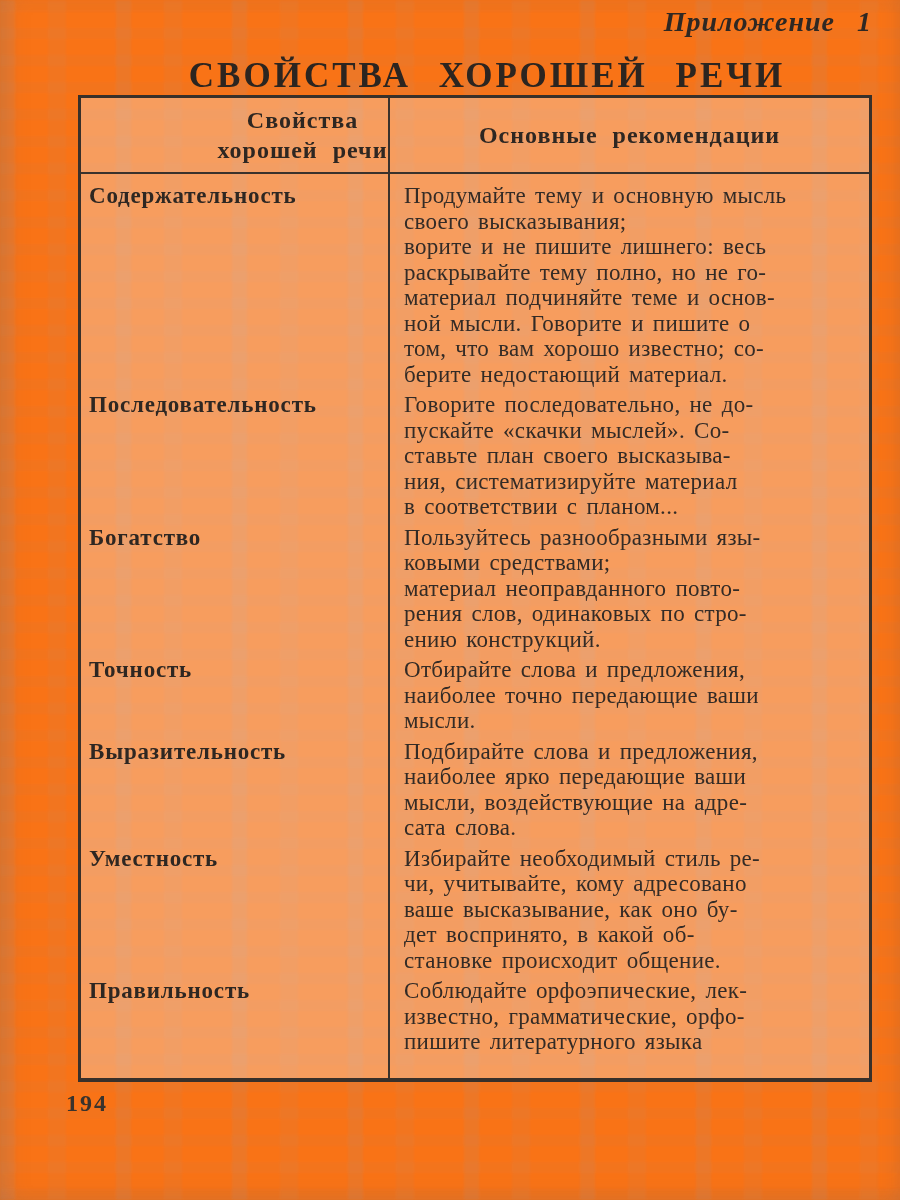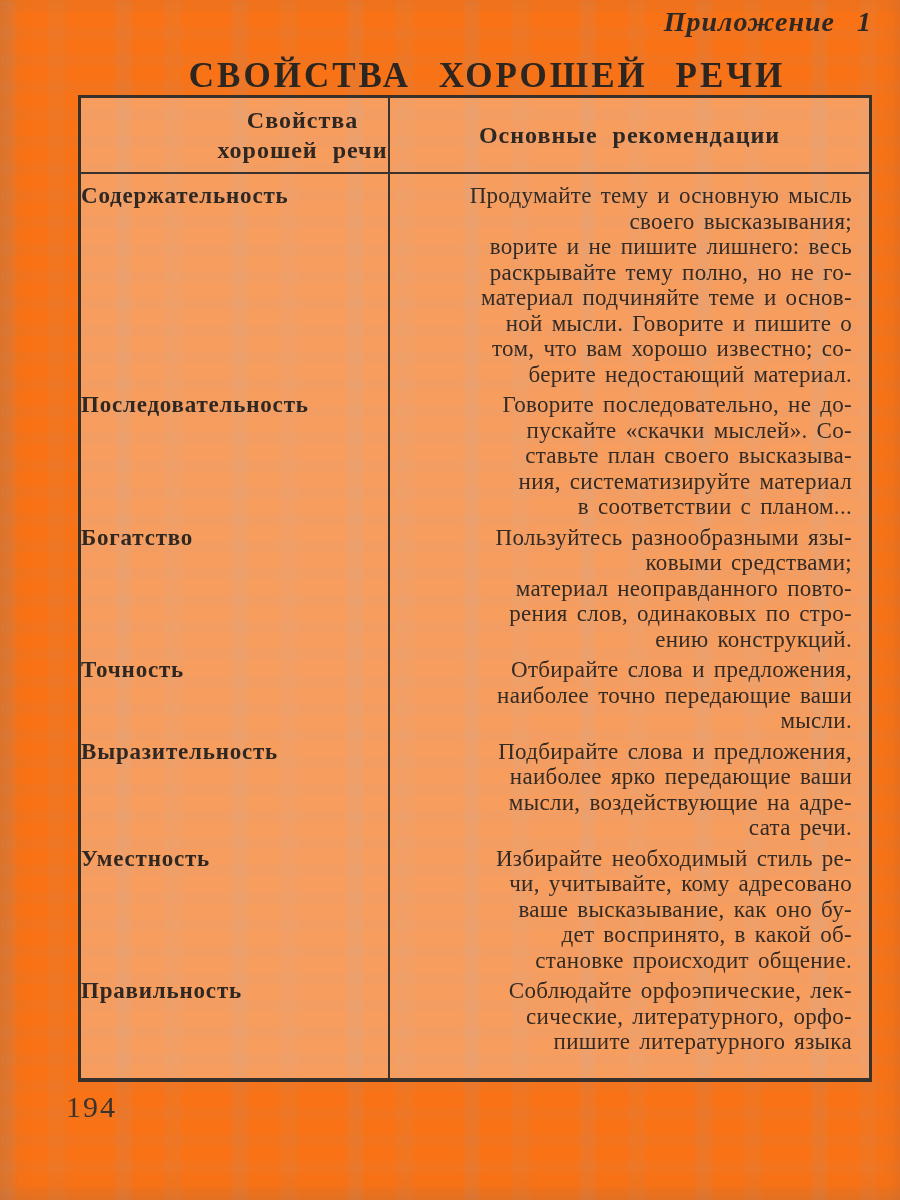--- a/index.html
+++ b/index.html
@@ -85,39 +85,39 @@
     left: 0; right: 0; top: 76px; bottom: 0;
     padding-top: 9px;
     overflow: hidden;
   }
   .trow {
     display: grid;
     grid-template-columns: 309px 1fr;
     margin-bottom: 5px;
   }
   .td-term {
+    padding-left: 8px;
     font-size: 23px; font-weight: 700;
     letter-spacing: 0.8px;
     line-height: 25.5px;
     color: #2e2722;
     white-space: nowrap;
   }
   .td-rec {
-    padding-left: 14px; padding-right: 17px;
+    padding-left: 14px; padding-right: 2px;
     font-size: 23px;
     line-height: 25.5px;
     letter-spacing: 0.3px; word-spacing: 3px;
     color: #332b26;
-    text-align: right;
   }
   .rec-line { white-space: nowrap; }
   .pagenum {
     position: absolute;
     left: 66px; top: 1090px;
-    font-size: 30px; font-weight: 400;
+    font-size: 24px; font-weight: 700;
     letter-spacing: 2px;
     color: #3a332d;
   }
 </style>
 </head>
 <body>
 
 <div class="page">
   <div class="ghost-overlay"></div>
 
@@ -180,40 +180,40 @@
             <div class="rec-line">мысли.</div>
           </div>
   </div>
 
   <div class="trow">
     <div class="td-term">Выразительность</div>
     <div class="td-rec">
             <div class="rec-line">Подбирайте слова и предложения,</div>
             <div class="rec-line">наиболее ярко передающие ваши</div>
             <div class="rec-line">мысли, воздействующие на адре-</div>
-            <div class="rec-line">сата речи.</div>
+            <div class="rec-line">сата слова.</div>
           </div>
   </div>
 
   <div class="trow">
     <div class="td-term">Уместность</div>
     <div class="td-rec">
             <div class="rec-line">Избирайте необходимый стиль ре-</div>
             <div class="rec-line">чи, учитывайте, кому адресовано</div>
             <div class="rec-line">ваше высказывание, как оно бу-</div>
             <div class="rec-line">дет воспринято, в какой об-</div>
             <div class="rec-line">становке происходит общение.</div>
           </div>
   </div>
 
   <div class="trow">
     <div class="td-term">Правильность</div>
     <div class="td-rec">
             <div class="rec-line">Соблюдайте орфоэпические, лек-</div>
-            <div class="rec-line">сические, литературного, орфо-</div>
+            <div class="rec-line">известно, грамматические, орфо-</div>
             <div class="rec-line">пишите литературного языка</div>
           </div>
   </div>
 </div>
   </div>
 
   <div class="pagenum">194</div>
 </div>
 
 </body></html>

